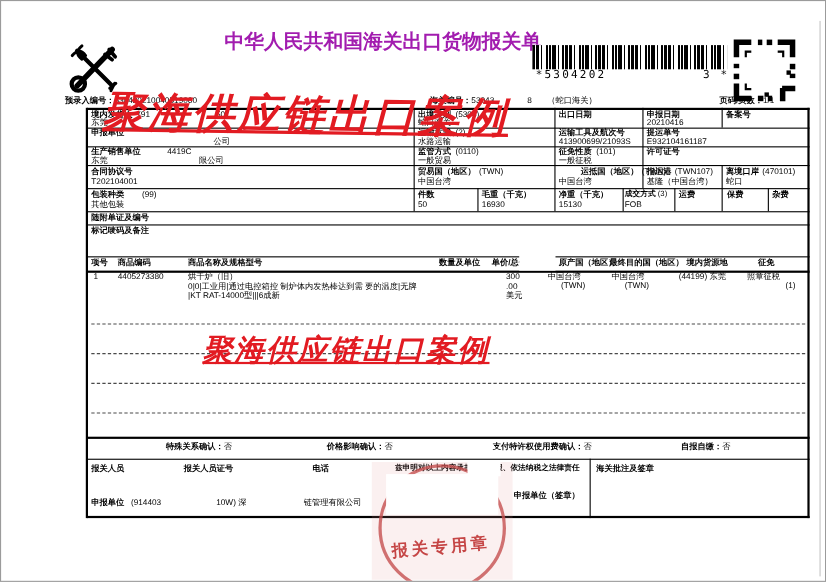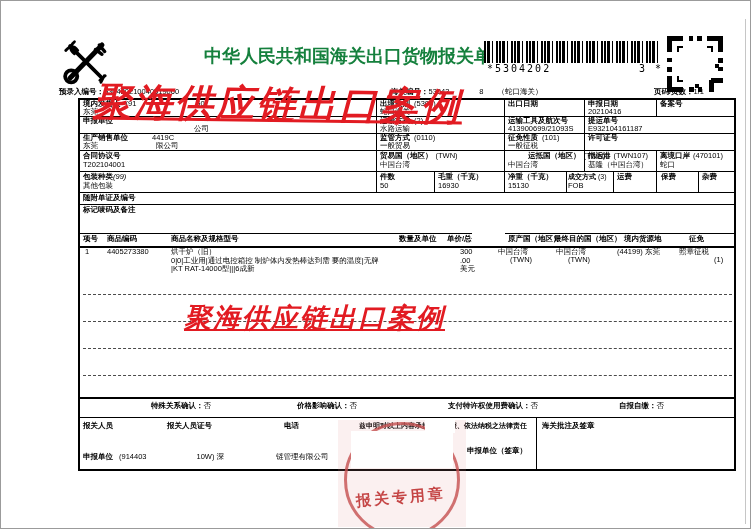--- a/index.html
+++ b/index.html
@@ -11,22 +11,22 @@
   .hl{position:absolute;background:#000;height:1px;z-index:4;}
   .hl2{position:absolute;background:#000;height:2px;z-index:4;}
   .vl{position:absolute;background:#000;width:1px;z-index:4;}
   .vl2{position:absolute;background:#000;width:2px;z-index:4;}
   .dl{position:absolute;border-top:1px dashed #4a4a4a;height:0;z-index:3;}
   .wbox{position:absolute;background:#ffffff;z-index:30;}
   .wm{position:absolute;color:#e21b22;font-family:"Liberation Serif",serif;font-style:italic;
       font-weight:bold;text-decoration:underline;white-space:nowrap;z-index:20;}
   #wm-top{left:92px;top:78px;font-size:38px;letter-spacing:3px;transform:rotate(0.8deg);}
   #wm-mid{left:183px;top:299px;font-size:27px;letter-spacing:2px;}
-  #title{position:absolute;left:200px;top:46px;width:294px;text-align:center;
-         font:bold 18px/1.1 "Liberation Sans",sans-serif;color:#15803d;z-index:5;}
+  #title{position:absolute;left:200px;top:28px;width:294px;text-align:center;
+         font:bold 18px/1.1 "Liberation Sans",sans-serif;color:#a21caf;z-index:5;}
   #barcode{position:absolute;left:483px;top:40px;width:177px;height:22px;z-index:5;
     background:repeating-linear-gradient(90deg,#000 0 2px,#fff 2px 3px,#000 3px 6px,#fff 6px 8px,#000 8px 9px,#fff 9px 12px,#000 12px 14px,#fff 14px 15px);}
   .bctext{position:absolute;top:62px;font:10px "DejaVu Sans Mono",monospace;letter-spacing:2px;z-index:5;}
   #stamp-tint{position:absolute;left:337px;top:419px;width:128px;height:107px;
       background:rgba(224,150,150,0.14);z-index:8;}
   #stamp-circle{position:absolute;left:343px;top:421px;width:110px;height:110px;border:3px solid rgba(198,80,80,0.8);
       border-radius:50%;z-index:22;}
   #stamp-text{position:absolute;left:345px;top:487px;width:110px;text-align:center;z-index:23;
       font:bold 15px "Liberation Sans",sans-serif;color:rgba(192,55,55,0.92);letter-spacing:3px;transform:rotate(-5deg);}
   #page-edge{position:absolute;left:744px;top:18px;width:1px;height:505px;background:#c6c6c6;z-index:2;}
@@ -124,39 +124,39 @@
   <span class="t b" style="left:82px;top:116px;">申报单位</span>
   <span class="t" style="left:193px;top:124px;">公司</span>
   <span class="t" style="left:379px;top:116px;"><b>运输方式</b><span style="margin-left:4px;">(2)</span></span>
   <span class="t" style="left:379px;top:124px;">水路运输</span>
   <span class="t b" style="left:507px;top:116px;">运输工具及航次号</span>
   <span class="t" style="left:507px;top:124px;">413900699/21093S</span>
   <span class="t b" style="left:587px;top:116px;">提运单号</span>
   <span class="t" style="left:587px;top:124px;">E932104161187</span>
 
   <span class="t" style="left:82px;top:133px;"><b>生产销售单位</b><span style="margin-left:24px;">4419C</span></span>
-  <span class="t" style="left:82px;top:141px;"><span>东莞</span><span style="margin-left:58px;">限公司</span></span>
+  <span class="t" style="left:82px;top:141px;"><span>东莞</span><span style="margin-left:83px;">限公司</span></span>
   <span class="t" style="left:379px;top:133px;"><b>监管方式</b><span style="margin-left:4px;">(0110)</span></span>
   <span class="t" style="left:379px;top:141px;">一般贸易</span>
   <span class="t" style="left:507px;top:133px;"><b>征免性质</b><span style="margin-left:4px;">(101)</span></span>
   <span class="t" style="left:507px;top:141px;">一般征税</span>
   <span class="t b" style="left:587px;top:133px;">许可证号</span>
 
   <span class="t b" style="left:82px;top:151px;">合同协议号</span>
   <span class="t" style="left:82px;top:160px;">T202104001</span>
   <span class="t" style="left:379px;top:151px;"><b>贸易国（地区）</b><span style="margin-left:3px;">(TWN)</span></span>
   <span class="t" style="left:379px;top:160px;">中国台湾</span>
   <span class="t" style="left:507px;top:151px;padding-left:20px;"><b>运抵国（地区）</b><span style="margin-left:3px;">(TWN)</span></span>
   <span class="t" style="left:507px;top:160px;">中国台湾</span>
   <span class="t" style="left:587px;top:151px;"><b>指运港</b><span style="margin-left:3px;">(TWN107)</span></span>
   <span class="t" style="left:587px;top:160px;">基隆（中国台湾）</span>
   <span class="t" style="left:659px;top:151px;"><b>离境口岸</b><span style="margin-left:3px;">(470101)</span></span>
   <span class="t" style="left:659px;top:160px;">蛇口</span>
 
-  <span class="t" style="left:82px;top:172px;"><b>包装种类</b><span style="margin-left:0;font-style:italic;">(99)</span></span>
+  <span class="t" style="left:82px;top:172px;"><b>包装种类</b><span style="margin-left:16px;">(99)</span></span>
   <span class="t" style="left:82px;top:181px;">其他包装</span>
   <span class="t b" style="left:379px;top:172px;">件数</span>
   <span class="t" style="left:379px;top:181px;">50</span>
   <span class="t b" style="left:437px;top:172px;">毛重（千克）</span>
   <span class="t" style="left:437px;top:181px;">16930</span>
   <span class="t b" style="left:507px;top:172px;">净重（千克）</span>
   <span class="t" style="left:507px;top:181px;">15130</span>
   <span class="t s7" style="left:567px;top:172px;"><b>成交方式</b><span style="margin-left:2px;">(3)</span></span>
   <span class="t" style="left:567px;top:181px;">FOB</span>
   <span class="t b" style="left:616px;top:172px;">运费</span>

